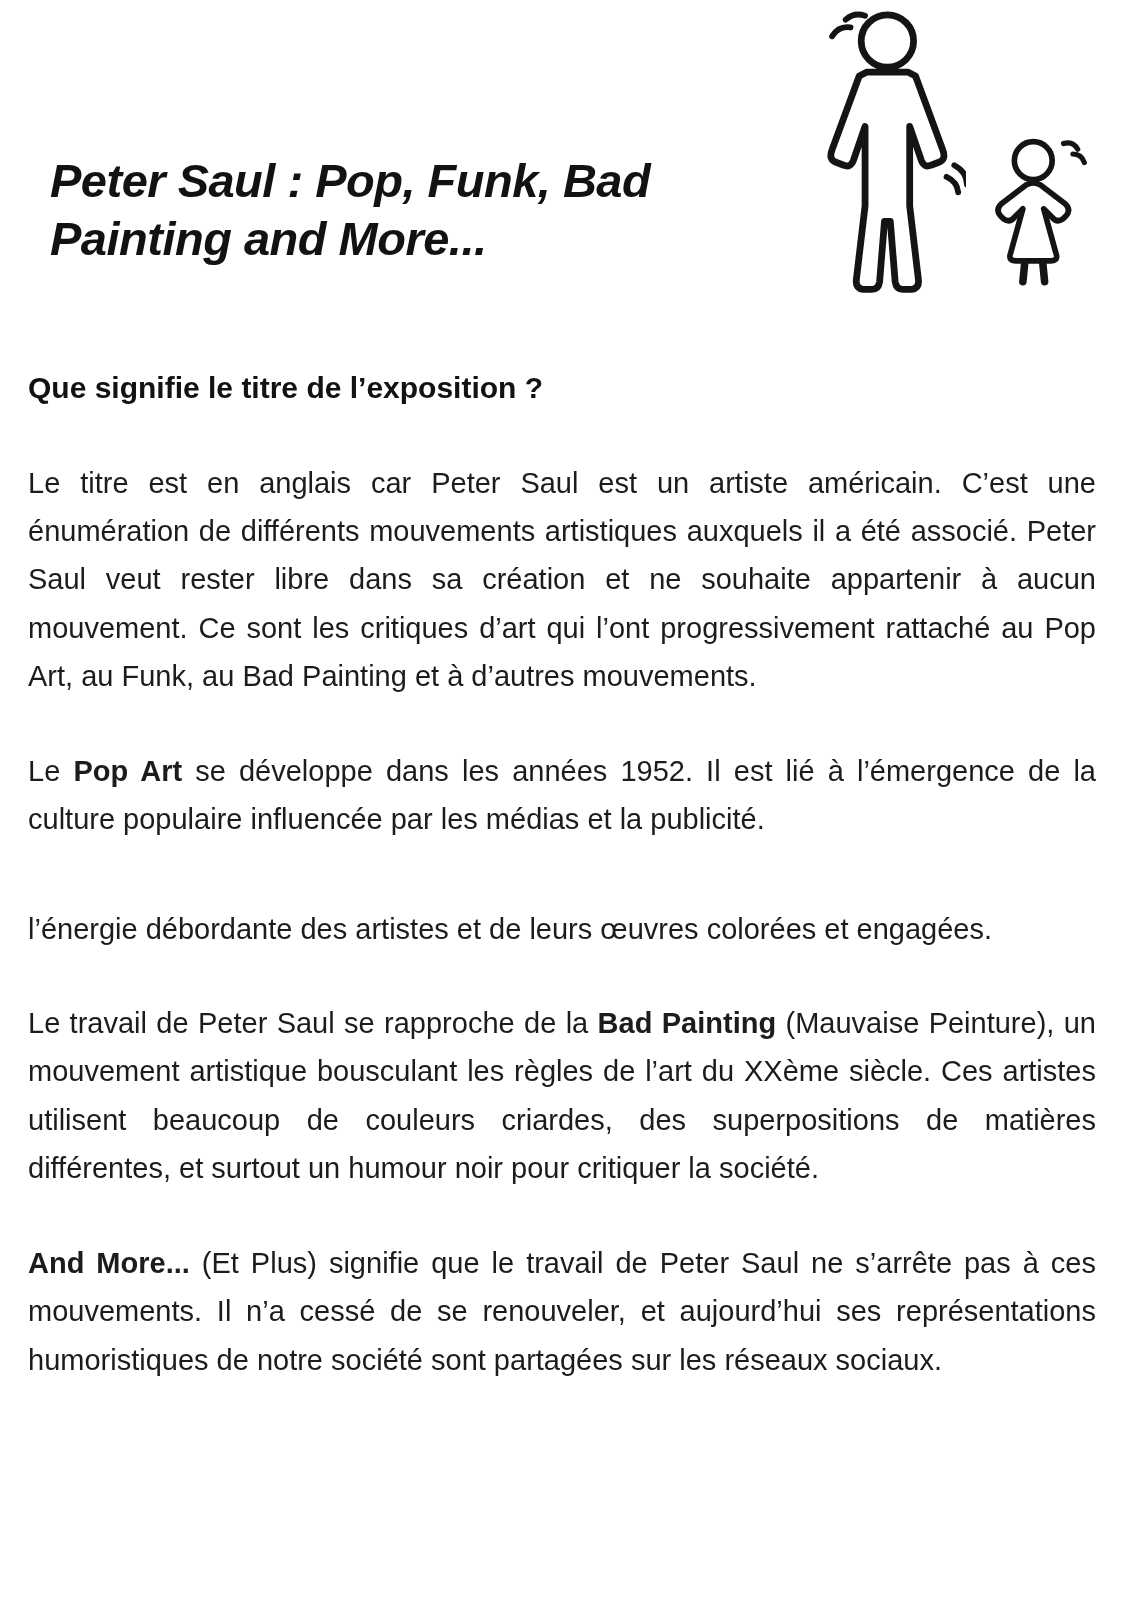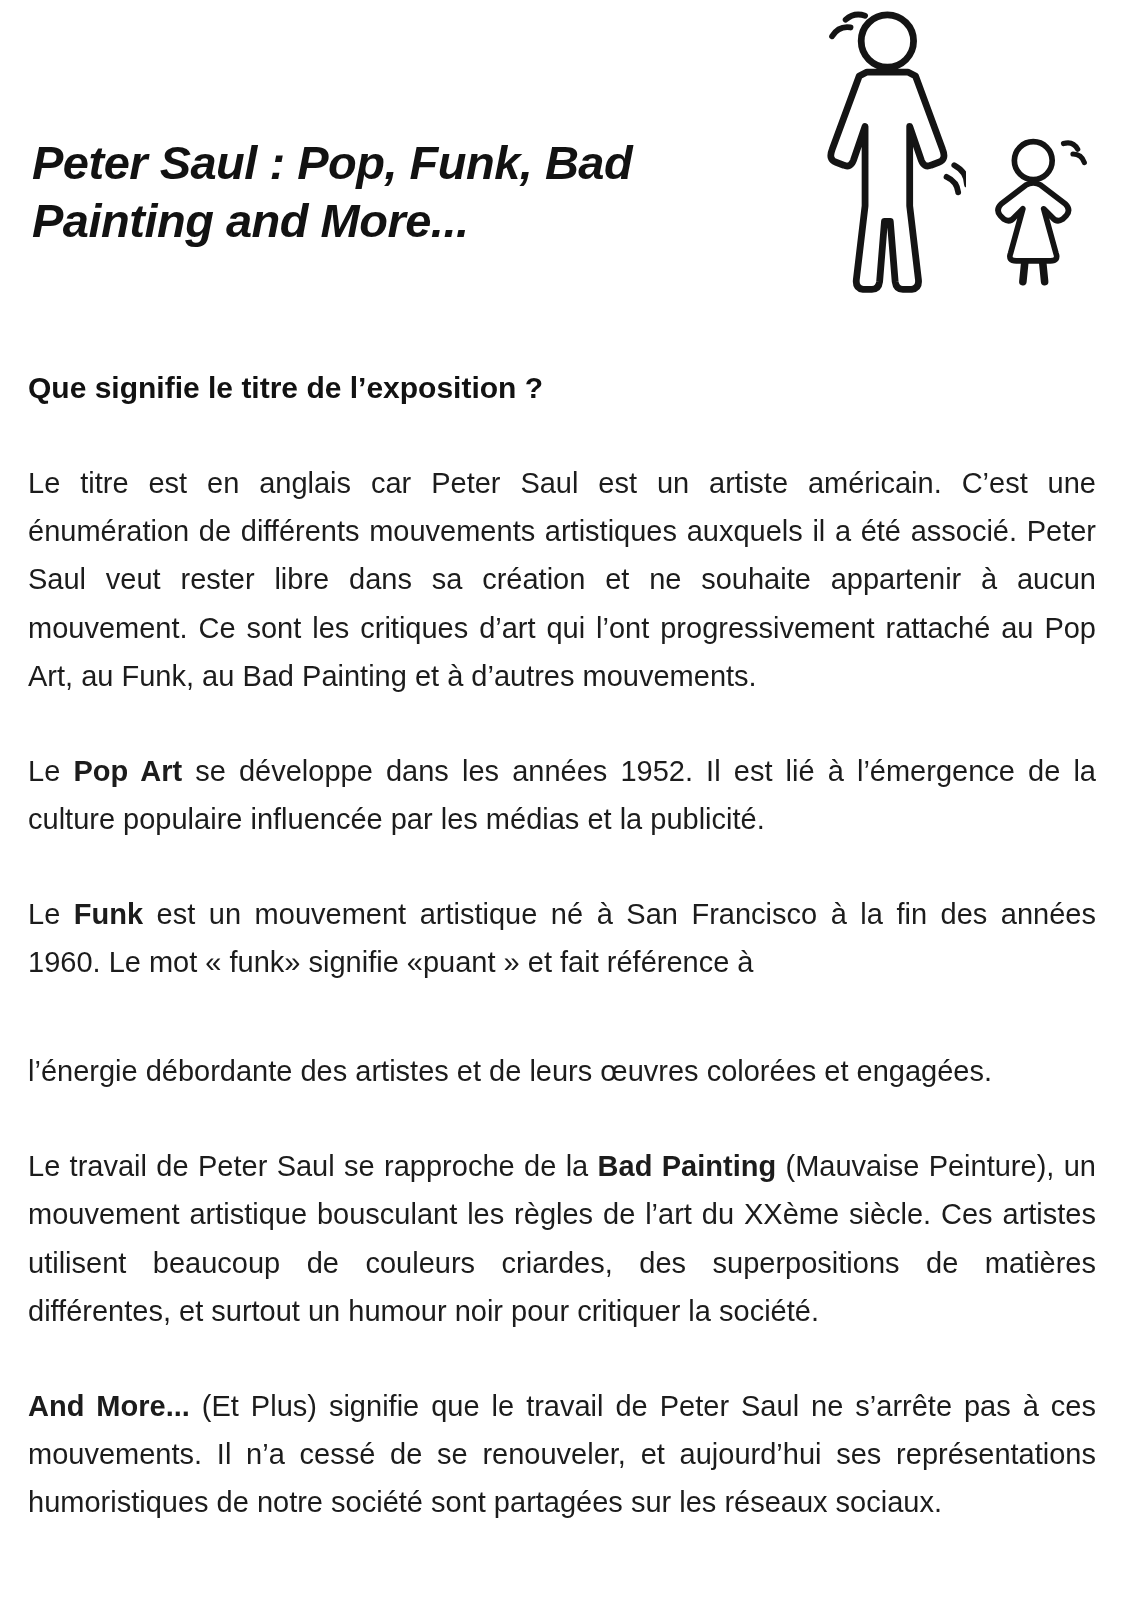--- a/index.html
+++ b/index.html
@@ -21,21 +21,21 @@
   }
   .masthead {
     position: relative;
     height: 352px;
   }
   .title {
     position: absolute;
     left: 4px;
     top: 134px;
     width: 775px;
-    margin: 0;
+    margin: 18px;
     font-size: 47px;
     line-height: 1.24;
     font-weight: bold;
     font-style: italic;
     letter-spacing: -0.5px;
     color: #121212;
   }
   .figures {
     position: absolute;
     top: 10px;
@@ -134,21 +134,20 @@
       </div>
     </div>
   </header>
 
   <main class="columns">
 
     <section class="col">
       <h2 class="subhead">Que signifie le titre de l’exposition ?</h2>
       <p class="para"><span>Le titre est en anglais car Peter Saul est un artiste américain. C’est une énumération de différents mouvements artistiques auxquels il a été associé. Peter Saul veut rester libre dans sa création et ne souhaite appartenir à aucun mouvement. Ce sont les critiques d’art qui l’ont progressivement rattaché au Pop Art, au Funk, au Bad Painting et à d’autres mouvements.</span></p>
       <p class="para"><span>Le </span><span class="b">Pop Art</span><span> se développe dans les années 1952. Il est lié à l’émergence de la culture populaire influencée par les médias et la publicité.</span></p>
-      <p class="para"><span>Le </span><span class="b">Funk</span><span> est un mouvement artistique né à San Francisco à la fin des années 1960. Le mot « funk» signifie «puant » et fait référence à</span></p>
     </section>
 
     <section class="col">
       <p class="para"><span>l’énergie débordante des artistes et de leurs œuvres colorées et engagées.</span></p>
       <p class="para"><span>Le travail de Peter Saul se rapproche de la </span><span class="b">Bad Painting</span><span> (Mauvaise Peinture), un mouvement artistique bousculant les règles de l’art du XXème siècle. Ces artistes utilisent beaucoup de couleurs criardes, des superpositions de matières différentes, et surtout un humour noir pour critiquer la société.</span></p>
       <p class="para"><span class="b">And More...</span><span> (Et Plus) signifie que le travail de Peter Saul ne s’arrête pas à ces mouvements. Il n’a cessé de se renouveler, et aujourd’hui ses représentations humoristiques de notre société sont partagées sur les réseaux sociaux.</span></p>
     </section>
 
   </main>
 </div>

